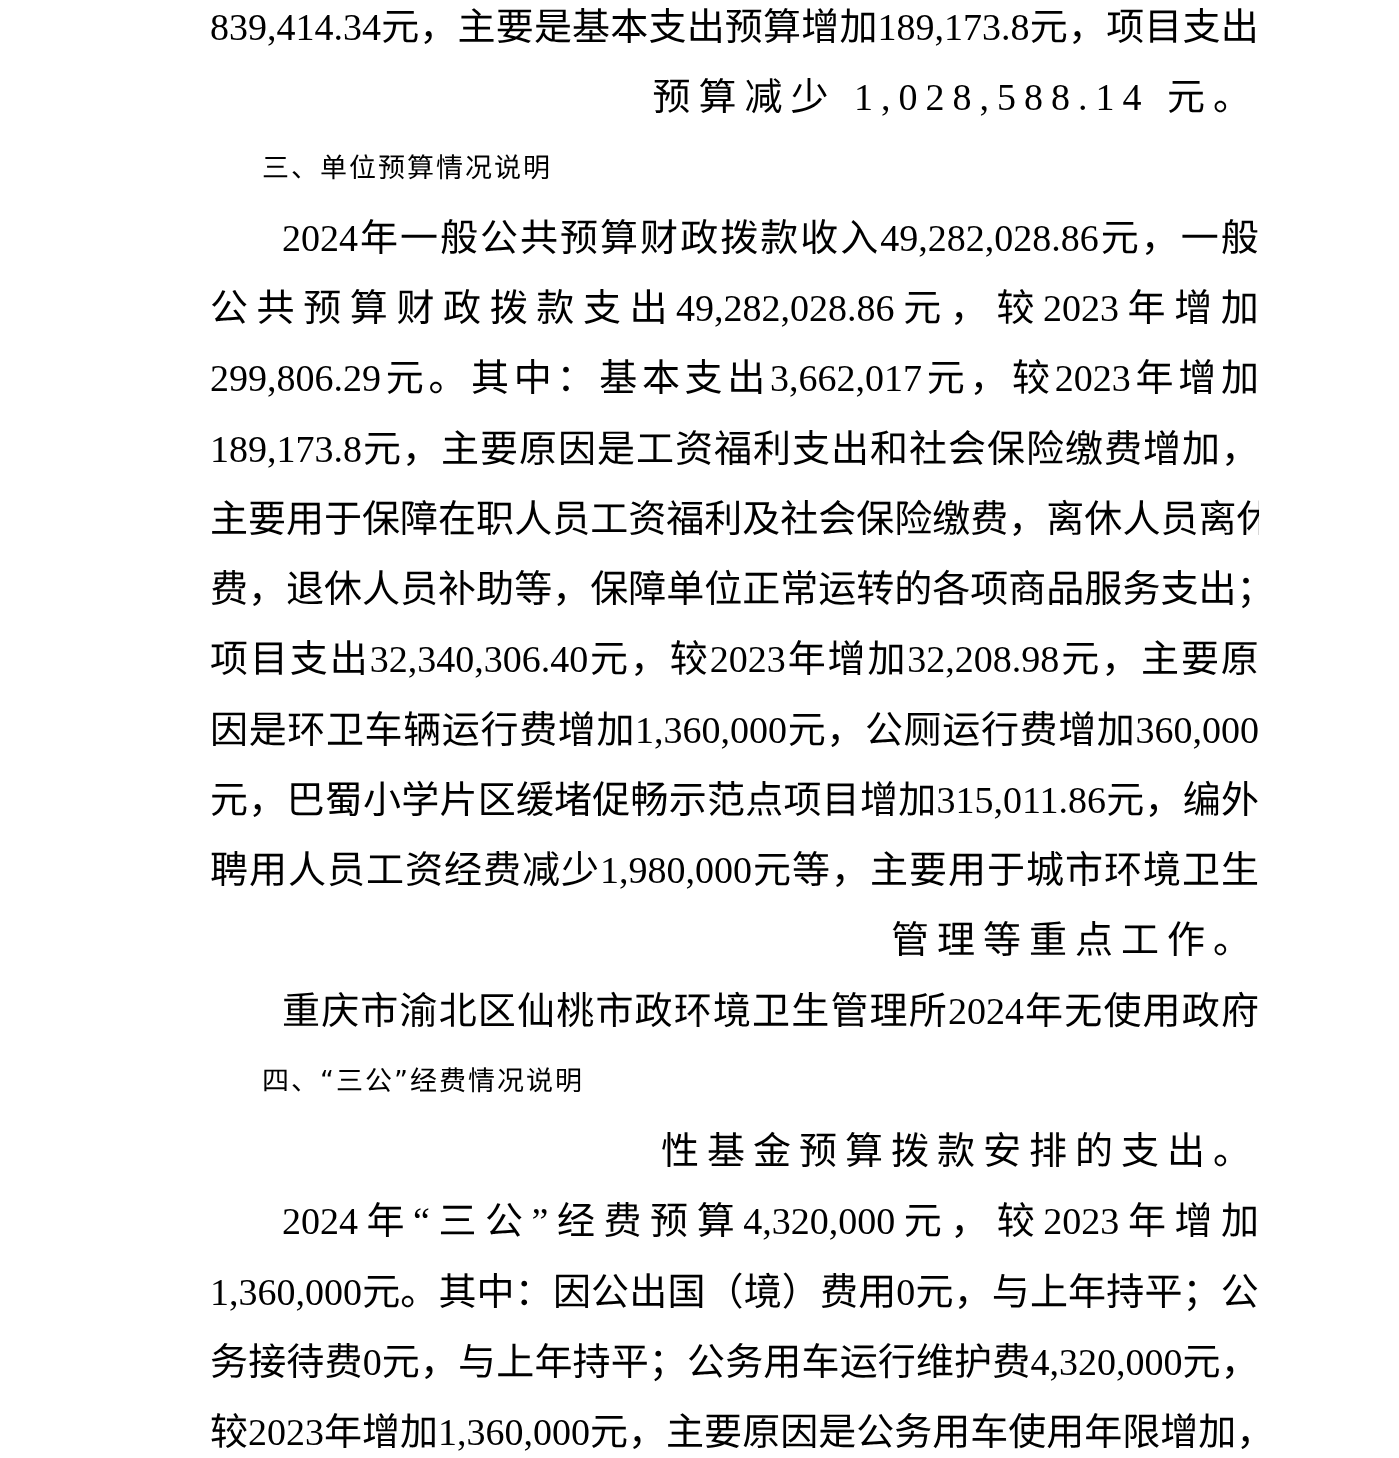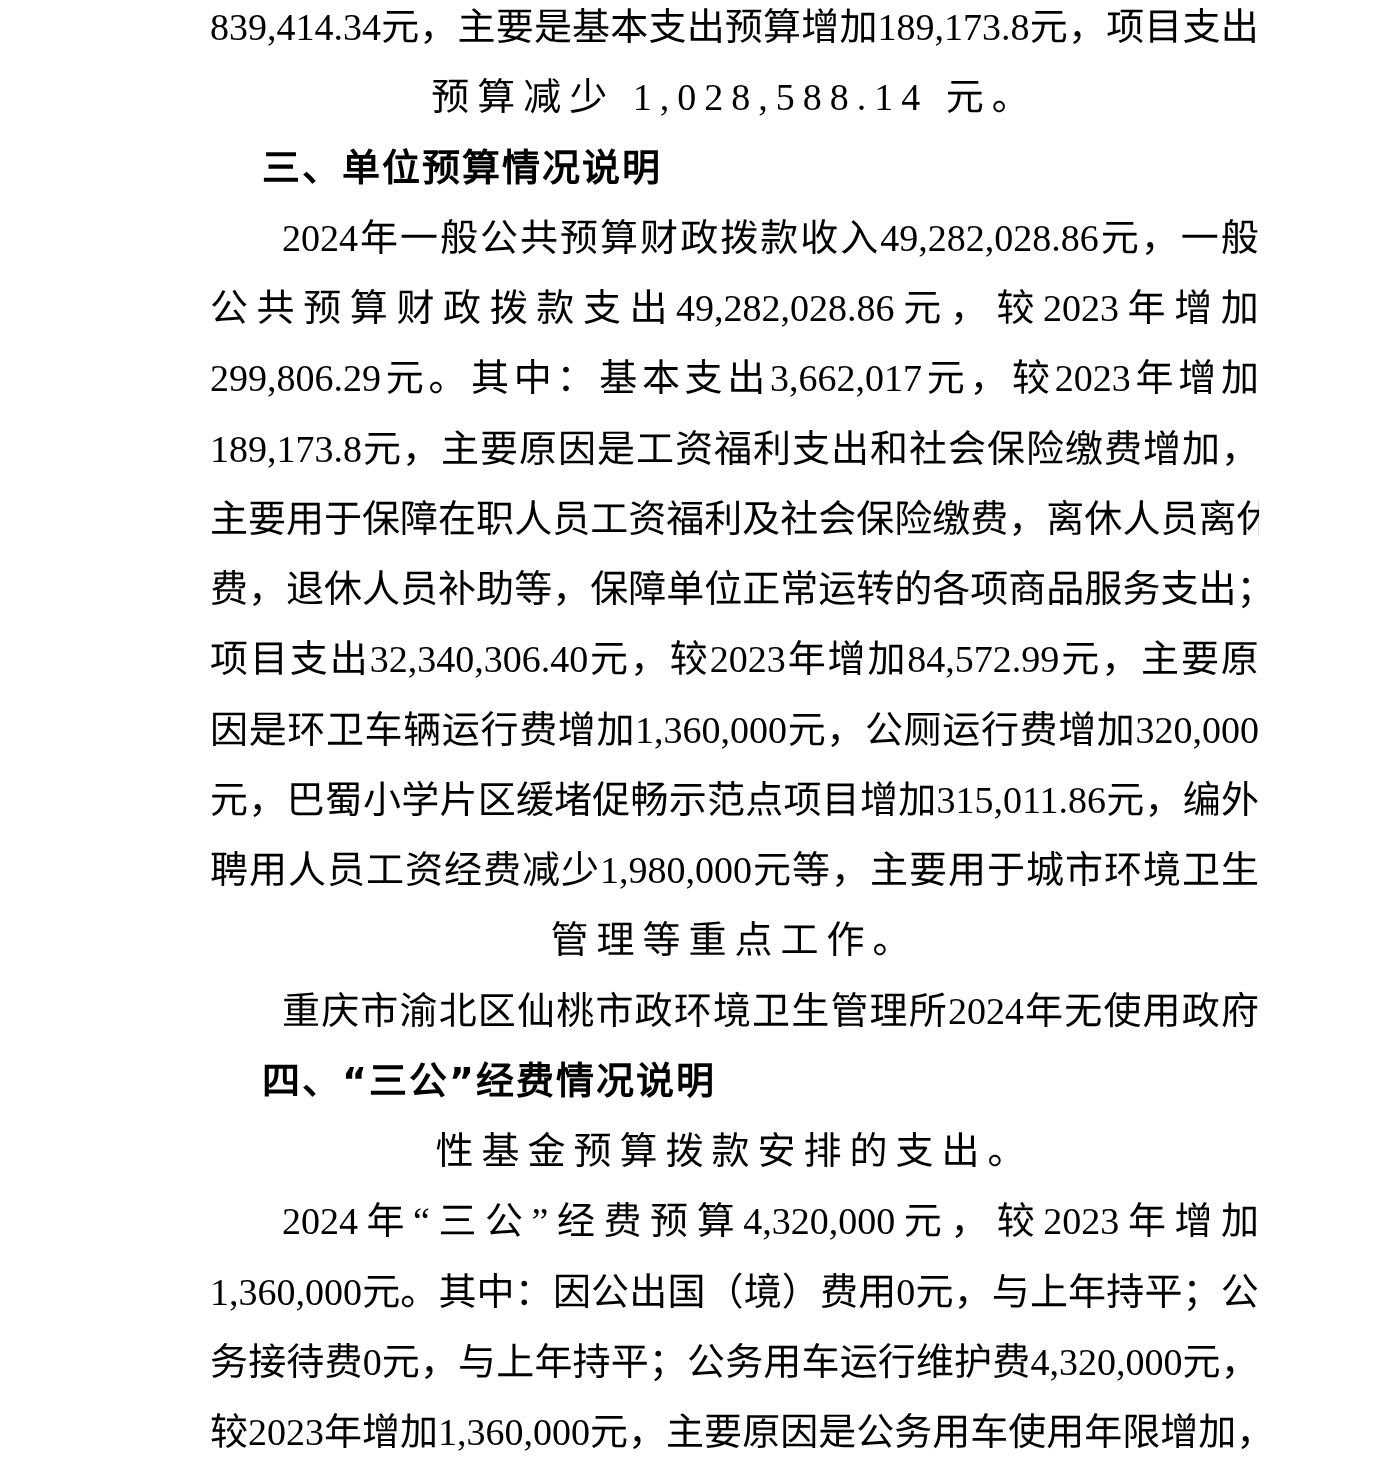--- a/index.html
+++ b/index.html
@@ -29,28 +29,28 @@
   }
   
   .body-full {
     display: flex;
     justify-content: space-between;
     align-items: baseline;
   }
   .body-full span { display: inline-block; }
   
   .body-end {
-    text-align: center;
+    text-align: right;
     letter-spacing: 8px;
   }
   
   .heading {
     font-family: "DejaVu Sans", "Liberation Sans", sans-serif;
-    font-weight: bold;
-    font-size: 38px;
+    font-weight: normal;
+    font-size: 27px;
     letter-spacing: 2px;
   }
   .indent { padding-left: 72px; }
   .heading.indent { padding-left: 52px; }
 </style>
 </head>
 <body>
 
 <div class="page" style="background: rgb(255, 255, 255); color: rgb(0, 0, 0); padding-left: 20px;">
   <div class="content">
@@ -232,21 +232,21 @@
         <span>支</span>
         <span>出</span>
         <span>32,340,306.40</span>
         <span>元</span>
         <span>，</span>
         <span>较</span>
         <span>2023</span>
         <span>年</span>
         <span>增</span>
         <span>加</span>
-        <span>84,572.99</span>
+        <span>32,208.98</span>
         <span>元</span>
         <span>，</span>
         <span>主</span>
         <span>要</span>
         <span>原</span>
       </div>
       <div class="line body-full">
         <span>因</span>
         <span>是</span>
         <span>环</span>
@@ -261,21 +261,21 @@
         <span>1,360,000</span>
         <span>元</span>
         <span>，</span>
         <span>公</span>
         <span>厕</span>
         <span>运</span>
         <span>行</span>
         <span>费</span>
         <span>增</span>
         <span>加</span>
-        <span>320,000</span>
+        <span>360,000</span>
       </div>
       <div class="line body-full">
         <span>元</span>
         <span>，</span>
         <span>巴</span>
         <span>蜀</span>
         <span>小</span>
         <span>学</span>
         <span>片</span>
         <span>区</span>

